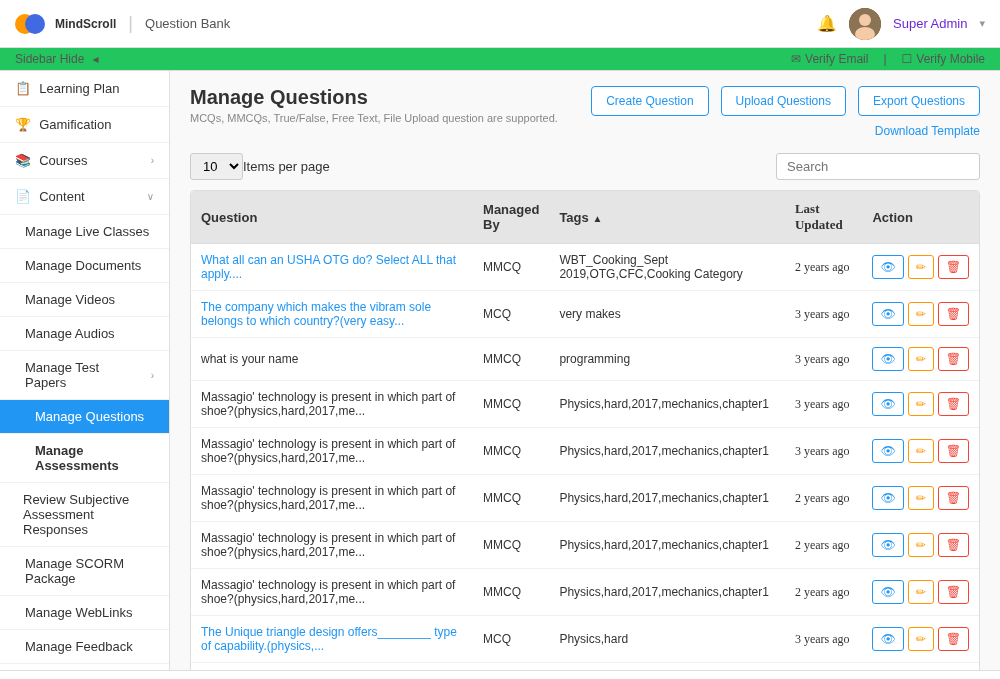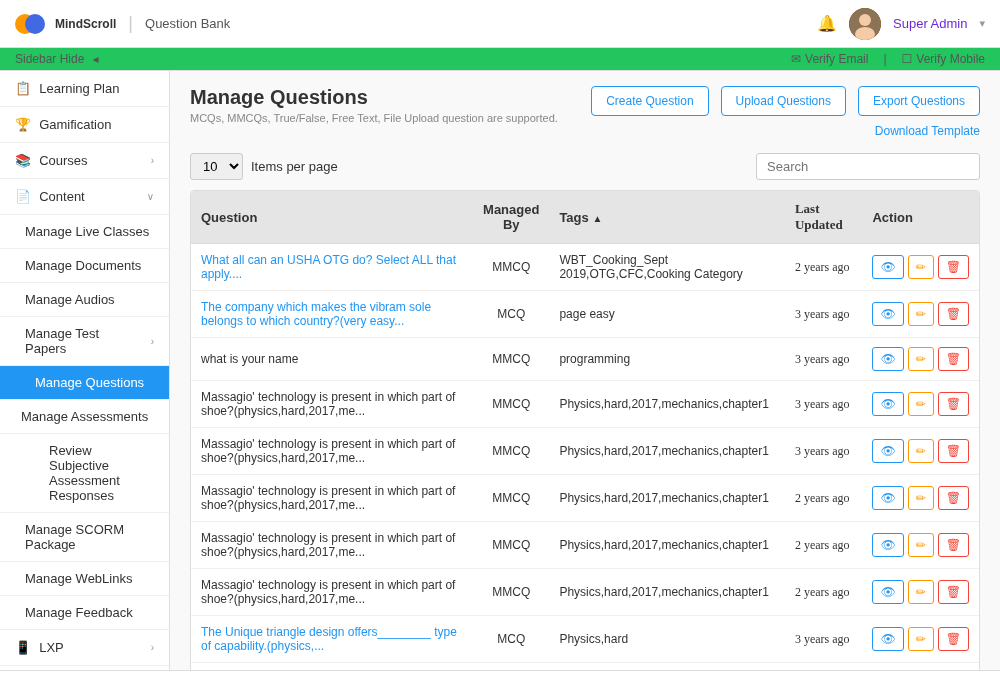--- a/index.html
+++ b/index.html
@@ -61,33 +61,33 @@
     .page-title-block h2 { font-size: 20px; font-weight: bold; color: #333; }
     .page-title-block p { font-size: 11px; color: #888; margin-top: 3px; }
     .page-actions { display: flex; gap: 8px; flex-direction: column; align-items: flex-end; }
     .page-actions-row { display: flex; gap: 12px; }
     .btn { padding: 7px 14px; font-size: 12px; cursor: pointer; border-radius: 4px; border: 1px solid #ccc; background: #fff; }
     .btn-outline-primary { color: #2196F3; border-color: #2196F3; }
     .download-link { color: #2196F3; font-size: 12px; cursor: pointer; text-decoration: none; }
 
     
     .table-controls { display: flex; align-items: center; justify-content: space-between; margin-bottom: 10px; }
-    .items-per-page { display: flex; align-items: center; gap: 8px; }
+    .items-per-page { display: flex; align-items: center; gap: 0; }
     .items-per-page select { padding: 4px 8px; border: 1px solid #ccc; border-radius: 3px; font-size: 13px; }
-    .search-box { padding: 5px 10px; border: 1px solid #ccc; border-radius: 3px; font-size: 13px; width: 224px; }
+    .search-box { padding: 5px 10px; border: 1px solid #ccc; border-radius: 3px; font-size: 13px; width: 204px; }
 
     
     .table-container { background: #fff; border: 1px solid #ddd; border-radius: 4px; overflow: hidden; }
     table { width: 100%; border-collapse: collapse; }
     thead tr { background: #e5e5e5; }
     th { padding: 10px 10px; text-align: left; font-size: 13px; font-weight: 600; border-bottom: 1px solid #ddd; color: #333; }
     td { padding: 9px 10px; border-bottom: 1px solid #f0f0f0; font-size: 12px; vertical-align: middle; }
     tr:last-child td { border-bottom: none; }
     .col-question { width: 38%; }
-    .col-managed { width: 8%; text-align: center; }
+    .col-managed { width: 8%; }
     .col-tags { width: 30%; }
     .col-updated { width: 10%; font-family: Liberation Serif, serif; }
     .col-action { width: 8%; }
     .question-link { color: #2196F3; text-decoration: none; cursor: pointer; }
     .question-text { color: #333; }
     .action-btns { display: flex; gap: 4px; align-items: center; }
     .action-btn { padding: 4px 7px; border: 1px solid #ddd; border-radius: 3px; cursor: pointer; font-size: 12px; background: #fff; }
     .action-btn.view { color: #2196F3; border-color: #2196F3; }
     .action-btn.edit { color: #ff9800; border-color: #ff9800; }
     .action-btn.del { color: #f44336; border-color: #f44336; }
@@ -175,33 +175,36 @@
       </div>
       <span class="chevron">∨</span>
     </div>
     <div class="sidebar-sub-item">
       <span>Manage Live Classes</span>
     </div>
     <div class="sidebar-sub-item">
       <span>Manage Documents</span>
     </div>
     <div class="sidebar-sub-item">
+      <span>Manage Videos</span>
+    </div>
+    <div class="sidebar-sub-item">
       <span>Manage Audios</span>
     </div>
     <div class="sidebar-sub-item" style="display:flex;justify-content:space-between;align-items:center;gap:20px;">
       <span>Manage Test Papers</span>
       <span class="chevron">›</span>
     </div>
     <div class="sidebar-sub-item active-sub" style="padding-left:35px;">
       <span>Manage Questions</span>
     </div>
-    <div class="sidebar-sub-item" style="padding-left:21px;">
+    <div class="sidebar-sub-item" style="padding-left:35px;font-weight:bold;">
       <span>Manage Assessments</span>
     </div>
-    <div class="sidebar-sub-item" style="padding-left:49px;">
+    <div class="sidebar-sub-item" style="padding-left:23px;">
       <span>Review Subjective Assessment Responses</span>
     </div>
     <div class="sidebar-sub-item">
       <span>Manage SCORM Package</span>
     </div>
     <div class="sidebar-sub-item">
       <span>Manage WebLinks</span>
     </div>
     <div class="sidebar-sub-item">
       <span>Manage Feedback</span>
@@ -266,21 +269,21 @@
     <div class="action-btns">
       <button class="action-btn view">👁</button>
       <button class="action-btn edit">✏</button>
       <button class="action-btn del">🗑</button>
     </div>
               </td>
             </tr>
             <tr>
               <td class="col-question"><a class="question-link">The company which makes the vibram sole belongs to which country?(very easy...</a></td>
               <td class="col-managed">MCQ</td>
-              <td class="col-tags">page easy</td>
+              <td class="col-tags">very makes</td>
               <td class="col-updated">3 years ago</td>
               <td class="col-action">
     <div class="action-btns">
       <button class="action-btn view">👁</button>
       <button class="action-btn edit">✏</button>
       <button class="action-btn del">🗑</button>
     </div>
               </td>
             </tr>
             <tr>

